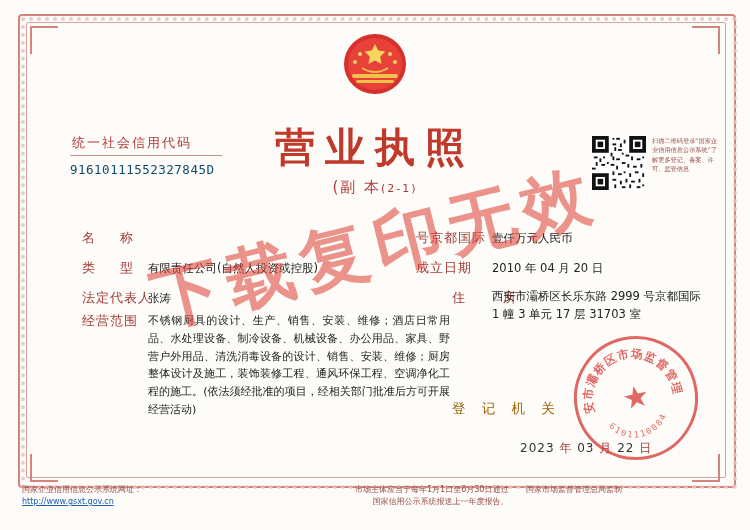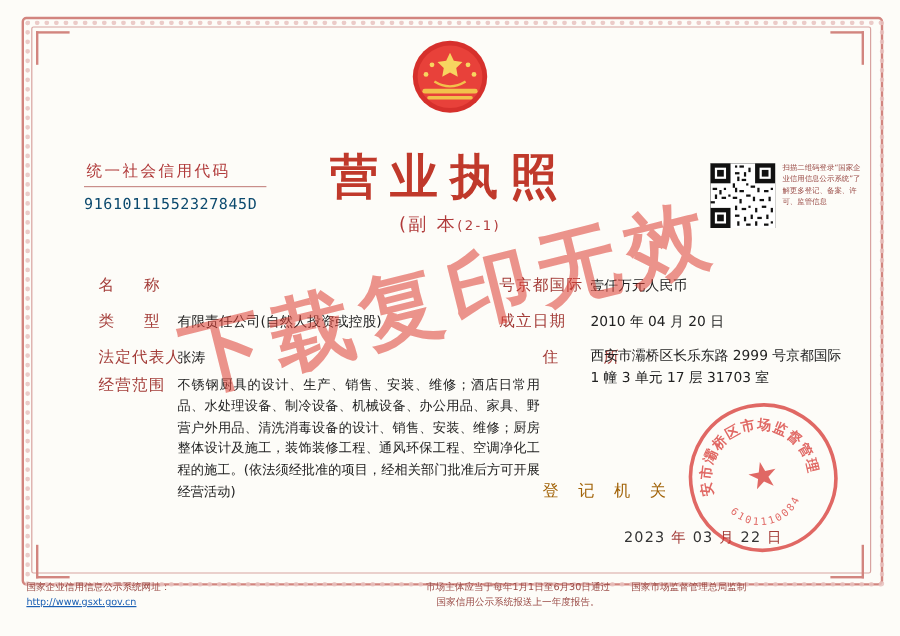--- a/index.html
+++ b/index.html
@@ -119,21 +119,21 @@
     letter-spacing:8px;white-space:nowrap;
     font-family:"DejaVu Sans","Liberation Sans",sans-serif;
   }
 
   
   .footer{
     position:absolute;left:0;bottom:6px;width:626px;height:40px;
     color:#9a4b46;font-size:8px;line-height:1.5;padding-left:20px;
   }
   .footer .left{position:absolute;left:22px;top:0;}
-  .footer .center{position:absolute;left:355px;top:0;text-align:center;}
+  .footer .center{position:absolute;left:355px;top:0;text-align:right;}
   .footer .right{position:absolute;right:24px;top:0;text-align:right;}
   .footer .url{color:#1a5fb4;text-decoration:underline;}
 </style>
 </head>
 <body>
 
 <div class="sheet">
 
   <div class="border-outer"></div>
   <div class="border-pattern"></div>

